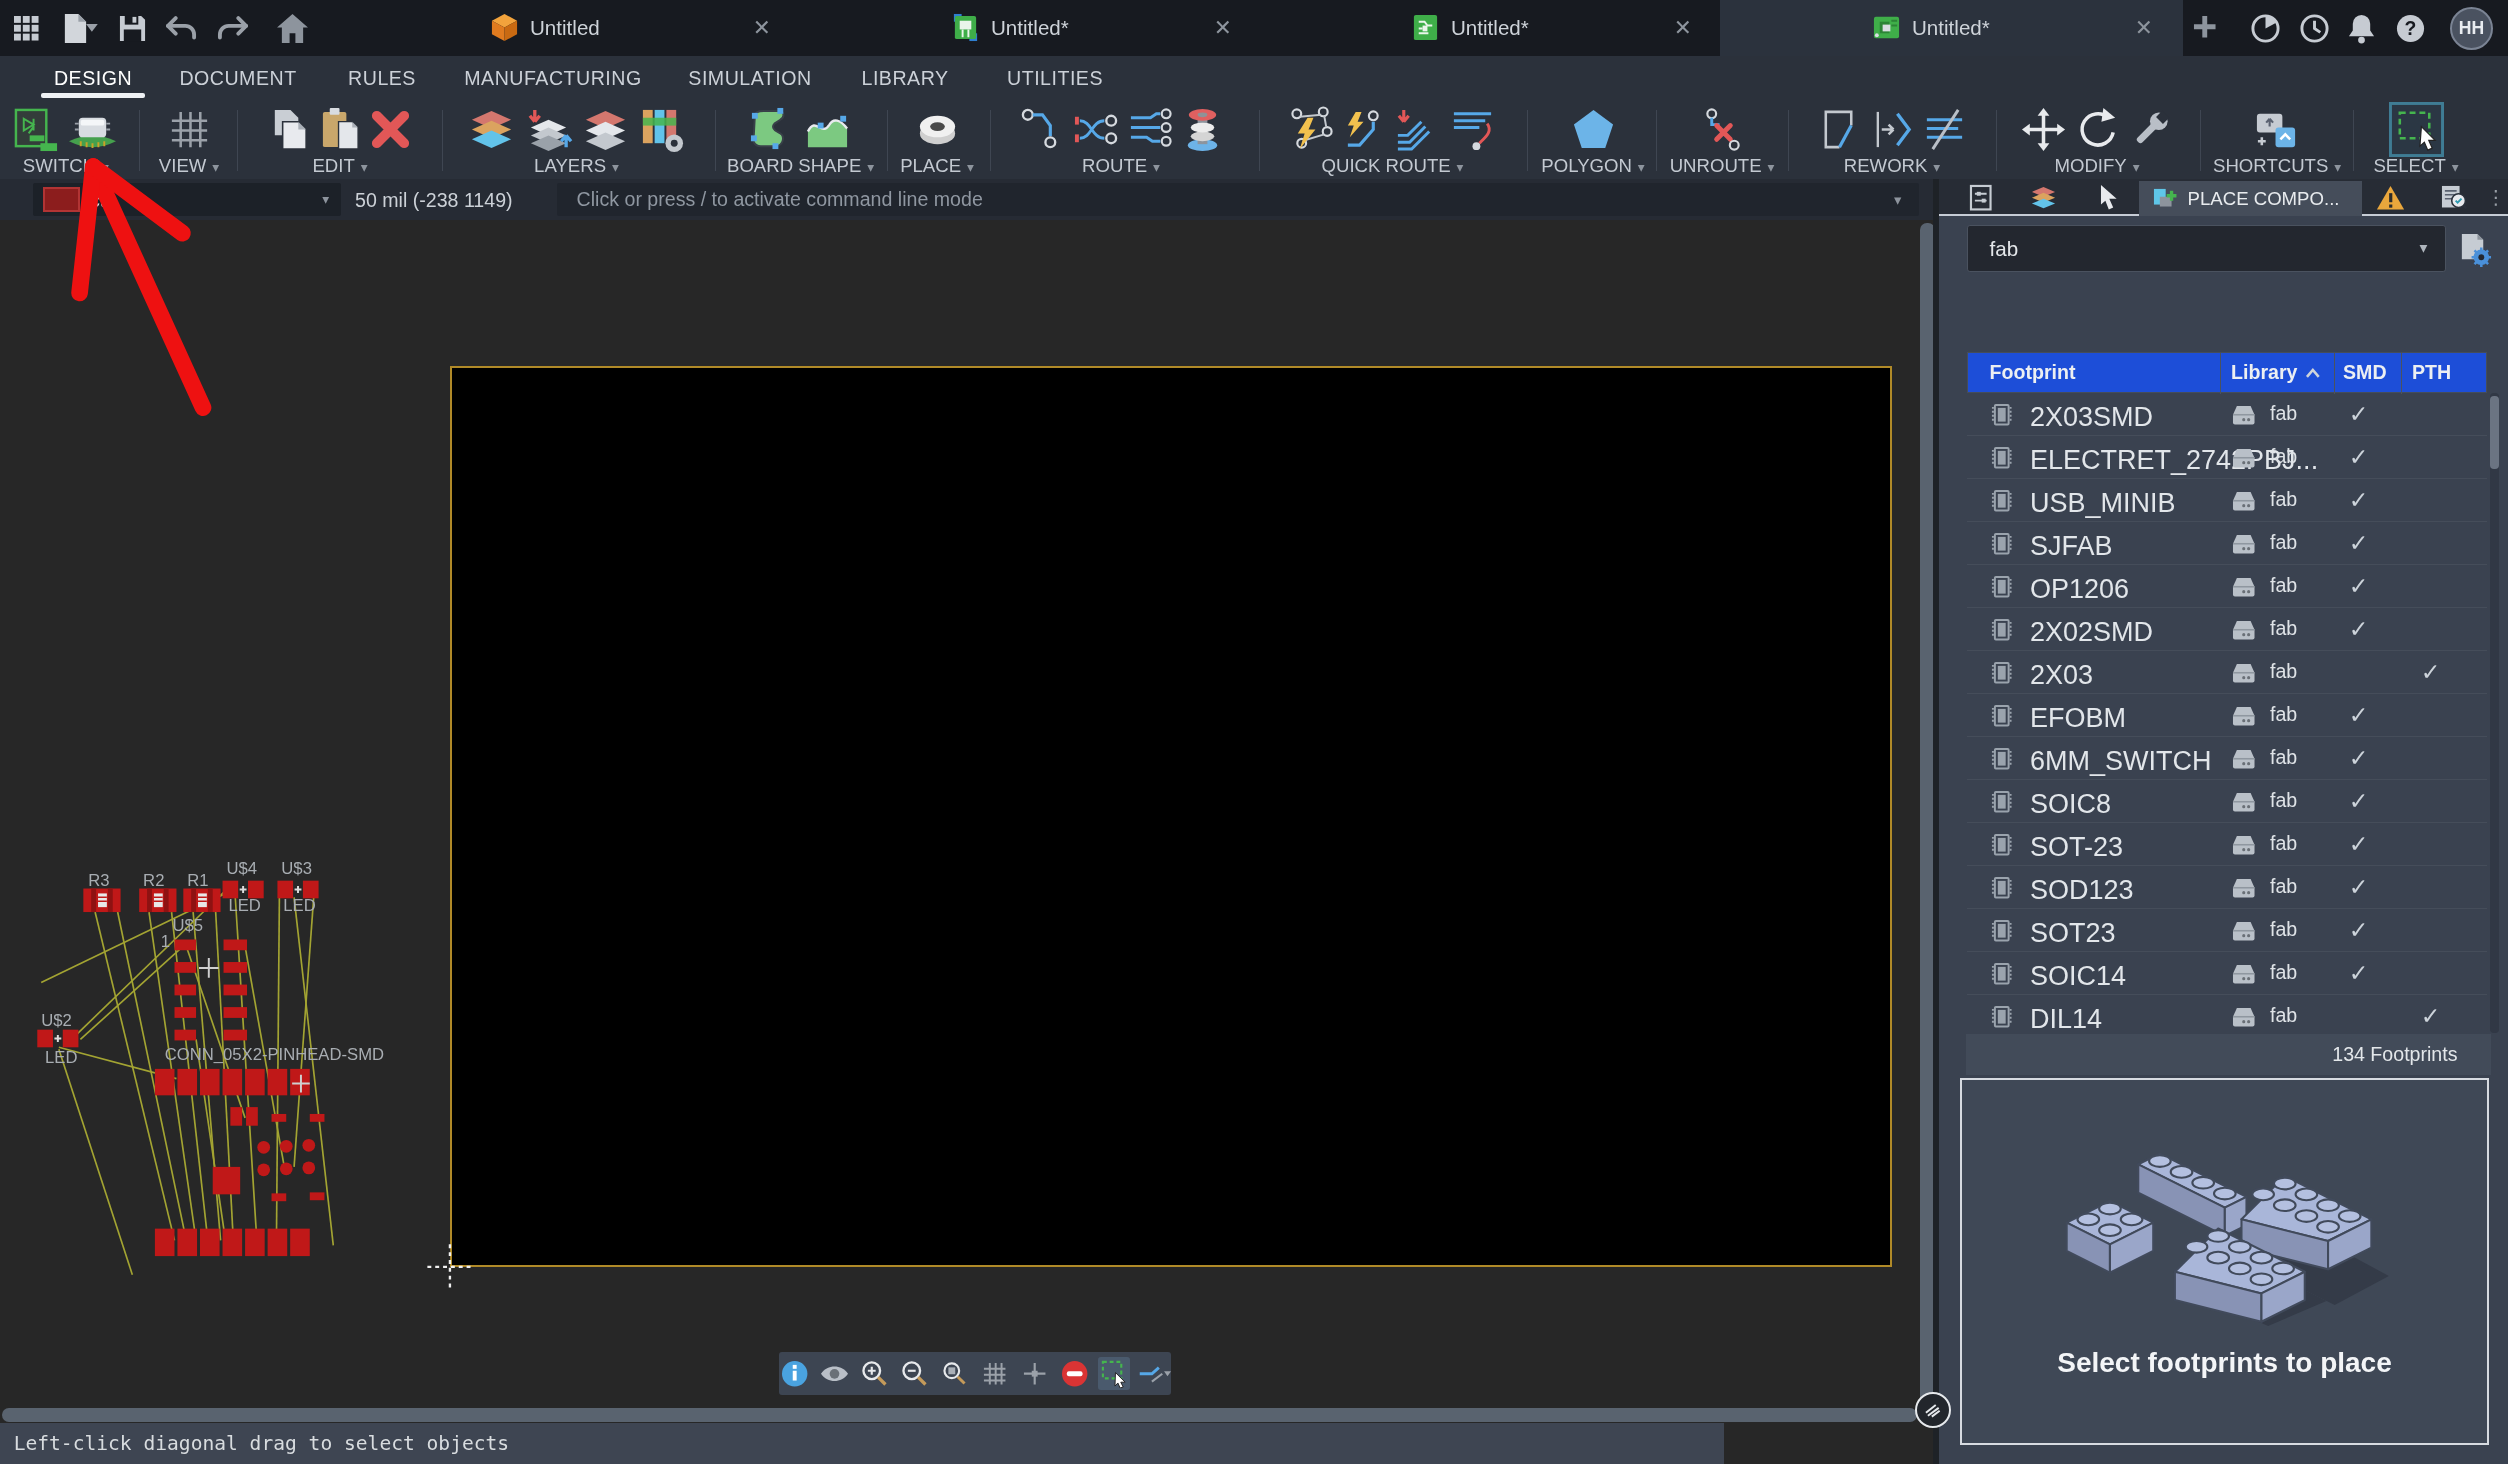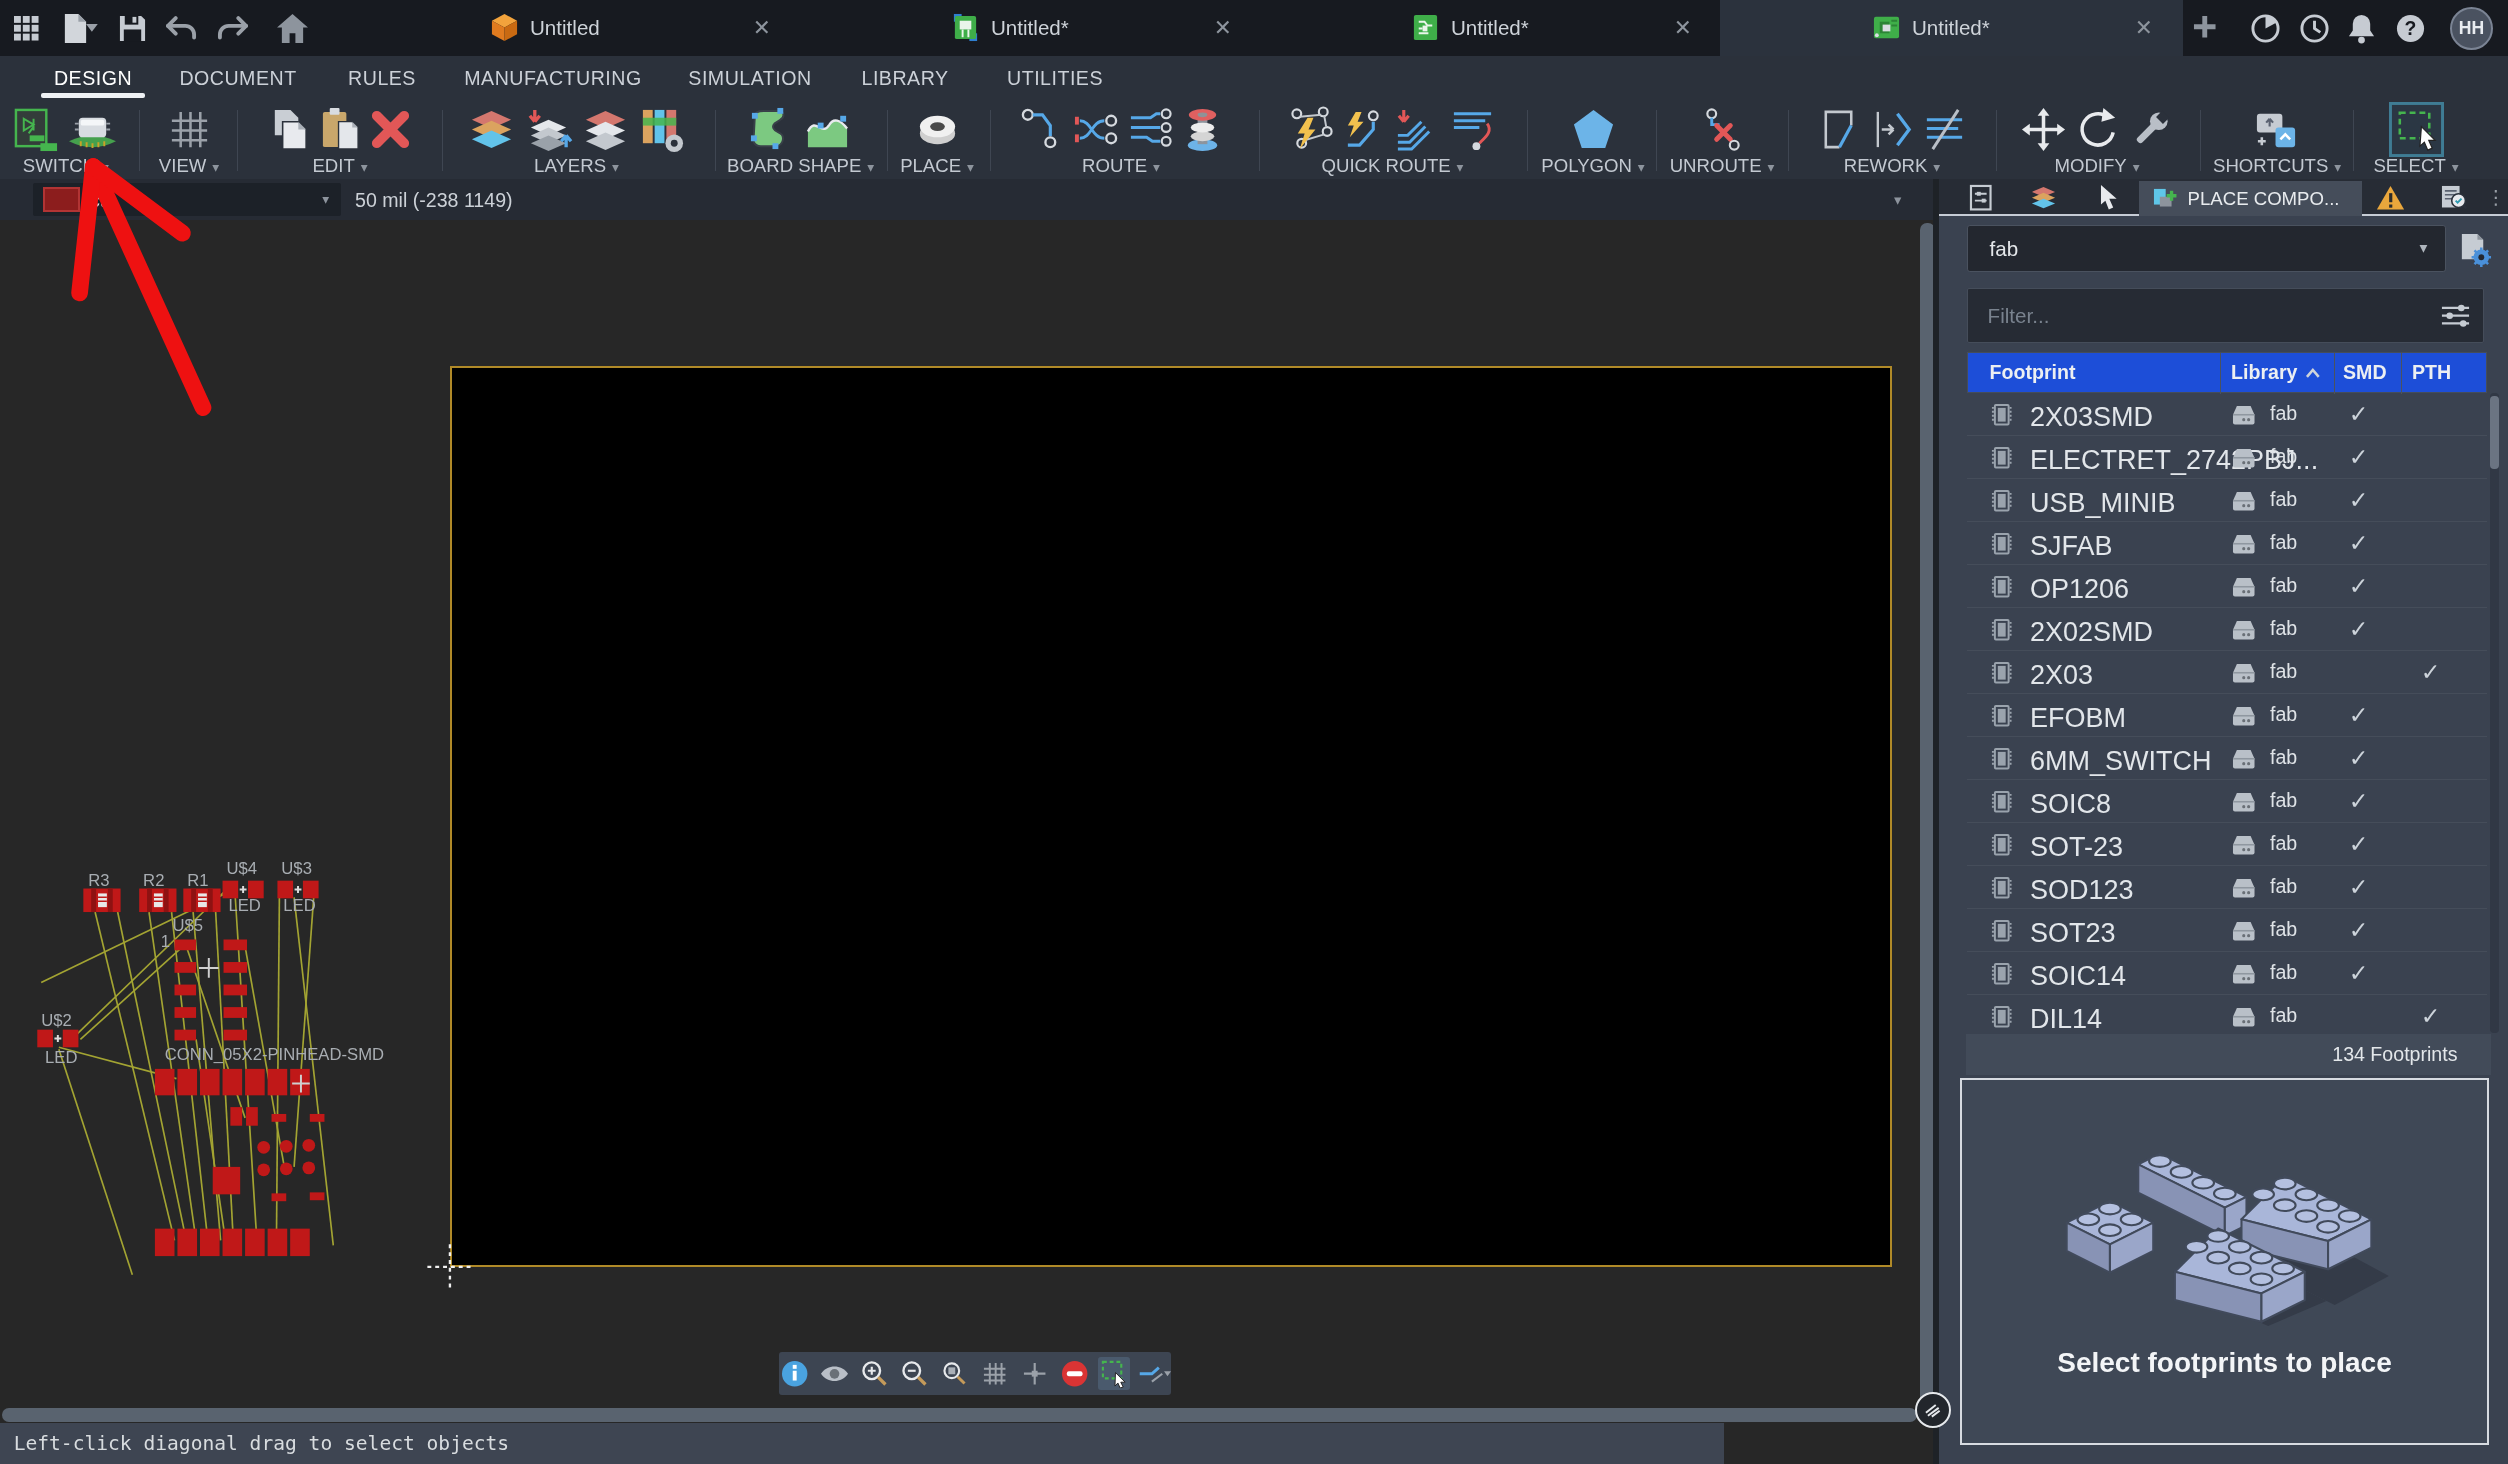--- a/index.html
+++ b/index.html
@@ -589,20 +589,21 @@
     </div>
   </div>
 
   <div id="commandbar">
     <div id="layer-dd">
       <div id="layer-swatch"></div>
       <span id="layer-name">ct</span>
       <span id="layer-caret" class="caret">▾</span>
     </div>
     <span id="coords">50 mil (-238 1149)</span>
+    <input id="cmdinput" type="text" spellcheck="false" placeholder="Click or press / to activate command line mode" style="">
     <span id="cmd-caret">▾</span>
   </div>
 
   <div id="canvas">
     <div id="board"></div>
     <svg id="cluster" width="1933" height="1188" viewBox="0 225 1972 1212">
       <defs>
         <g id="resfp">
           <rect x="0" y="0" width="38" height="24" fill="#c01818"></rect>
           <rect x="8" y="0" width="5" height="24" fill="#8e1212"></rect>
@@ -846,31 +847,20 @@
     <span id="libcfg">
       <svg width="37" height="35" viewBox="0 0 38 36">
           <path d="M6 2 h16 l6 6 v20 H6 z" fill="#c6ccd3"></path>
           <path d="M22 2 l6 6 h-6 z" fill="#8d949d"></path>
           <circle cx="26" cy="26" r="8" fill="#4a90d9"></circle>
           <circle cx="26" cy="26" r="3" fill="#23272f"></circle>
           <path d="M26 16 v4 M26 32 v4 M16 26 h4 M32 26 h4 M19 19 l3 3 M33 19 l-3 3 M19 33 l3 -3 M33 33 l-3 -3" stroke="#4a90d9" stroke-width="2.6"></path>
         </svg>
     </span>
 
-    <div id="filterbox">
-      <input id="filter-input" type="text" spellcheck="false" placeholder="Filter..." style="">
-      <span id="filtericon">
-        <svg width="31" height="27.4" viewBox="0 0 32 28">
-            <path d="M2 6 h28 M2 14 h28 M2 22 h28" stroke="#c6ccd3" stroke-width="2.4"></path>
-            <circle cx="22" cy="6" r="3.4" fill="#c6ccd3"></circle>
-            <circle cx="10" cy="14" r="3.4" fill="#c6ccd3"></circle>
-            <circle cx="24" cy="22" r="3.4" fill="#c6ccd3"></circle>
-          </svg>
-      </span>
-    </div>
 
     <div id="fheader">
       <span class="hcell" style="left:21.6px">Footprint</span>
       <span class="hcell" style="left:263px">Library</span>
       <svg style="position:absolute;left:337px;top:13.7px" width="15.7" height="11.8" viewBox="0 0 16 12">
           <path d="M2 10 L8 3 L14 10" fill="none" stroke="#cfd4da" stroke-width="2.6"></path>
         </svg>
       <span class="hcell" style="left:375px">SMD</span>
       <span class="hcell" style="left:444px">PTH</span>
       <div class="hdiv" style="left:252px"></div>

